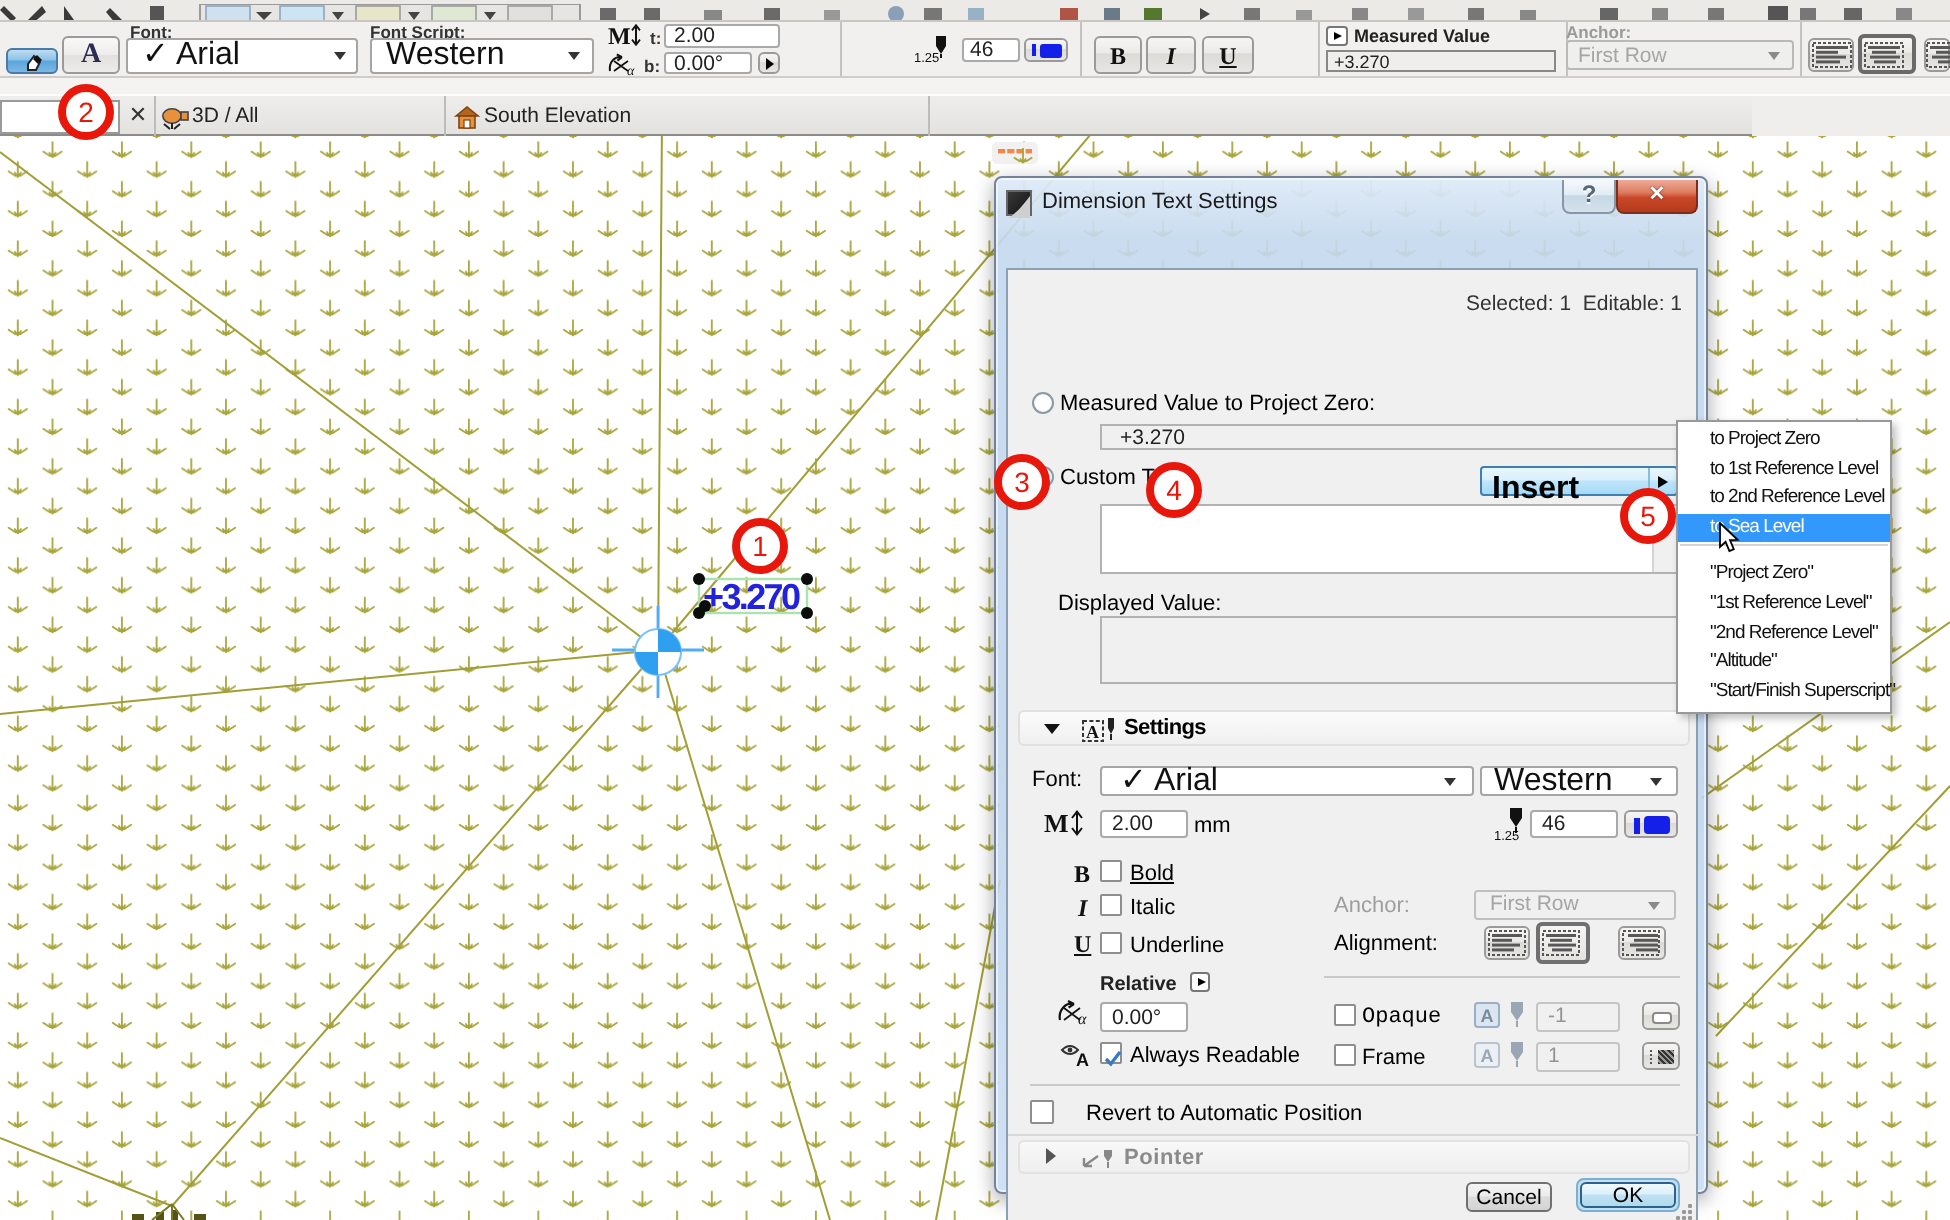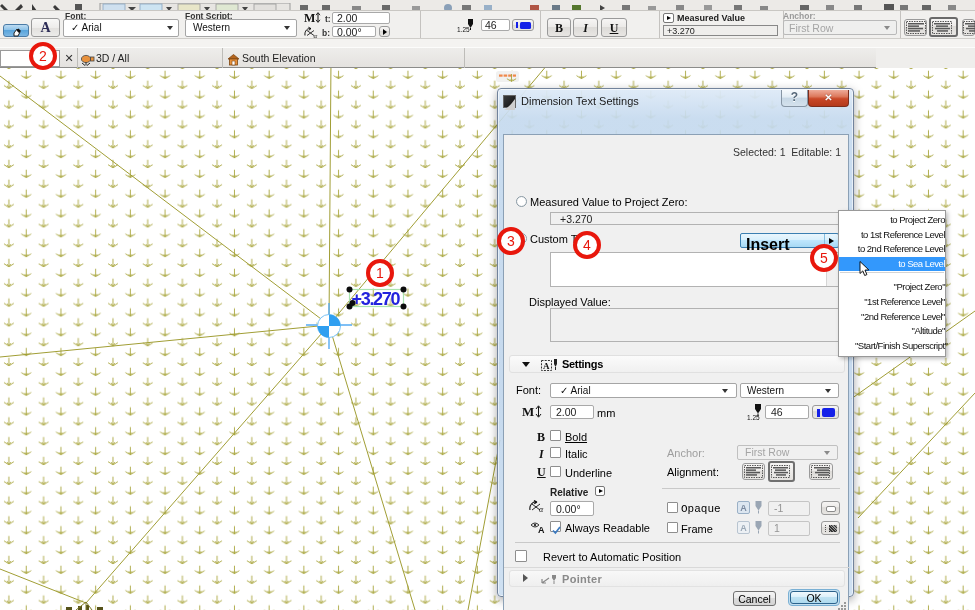--- a/index.html
+++ b/index.html
@@ -2,21 +2,21 @@
 <html><head>
 <meta charset="utf-8">
 <style>
 * { margin:0; padding:0; box-sizing:border-box; }
 html,body { width:975px; height:610px; overflow:hidden; font-family:"Liberation Sans",sans-serif; }
 #page { position:relative; width:975px; height:610px; background:#fff; }
 .abs { position:absolute; }
 .lbl8 { font-size:8.5px; font-weight:bold; color:#333; }
 .t11 { font-size:11px; color:#000; }
 .field { background:#fff; border:1px solid #a9a9a9; border-radius:2px; font-size:10.5px; color:#222; }
-.combo { background:#fff; border:1px solid #a5a5a5; border-radius:2px; font-size:10px; color:#111; }
+.combo { background:#fff; border:1px solid #a5a5a5; border-radius:2px; font-size:16px; color:#111; }
 .arrow-dn { width:0; height:0; border-left:3.5px solid transparent; border-right:3.5px solid transparent; border-top:4px solid #333; }
 .btn { background:linear-gradient(#f6f5f4,#eceae8 45%,#dcdad7 46%,#e8e6e3); border:1px solid #9a9a9a; border-radius:3px; }
 .redcircle { position:absolute; border:4px solid #e8170c; border-radius:50%; background:#fff; color:#e8170c; text-align:center; font-size:14px; z-index:60; }
 .chk { position:absolute; width:11px; height:11px; background:#fff; border:1px solid #8e8e8e; border-radius:1px; }
 .menu-item { height:14.6px; line-height:14.6px; padding-left:16px; font-size:9.5px; letter-spacing:-0.5px; color:#111; white-space:nowrap; }
 </style>
 </head>
 <body>
 <div id="page">
 
@@ -439,21 +439,21 @@
     </div>
 
     <div class="abs" style="left:229px;top:456px;width:43px;height:15px;border:1px solid #707070;border-radius:3px;background:linear-gradient(#f4f4f4,#ebebeb 45%,#dcdcdc 50%,#d4d4d4);font-size:10.5px;color:#000;text-align:center;line-height:14px;">Cancel</div>
     <div class="abs" style="left:284px;top:454px;width:52px;height:17px;border:1px solid #7ab0d4;border-radius:4px;background:#c3dff0;">
       <div style="position:absolute;left:1px;top:1px;right:1px;bottom:1px;border:1px solid #2c628b;border-radius:3px;background:linear-gradient(#f1f9fd,#dcf0fa 45%,#bfe2f2 50%,#aedaee);font-size:10.5px;color:#000;text-align:center;line-height:13px;">OK</div>
     </div>
     <div class="abs" style="right:2px;bottom:2px;width:8px;height:8px;background:radial-gradient(circle at 1px 7px,#999 1px,transparent 1.2px),radial-gradient(circle at 4px 7px,#999 1px,transparent 1.2px),radial-gradient(circle at 7px 7px,#999 1px,transparent 1.2px),radial-gradient(circle at 4px 4px,#999 1px,transparent 1.2px),radial-gradient(circle at 7px 4px,#999 1px,transparent 1.2px),radial-gradient(circle at 7px 1px,#999 1px,transparent 1.2px);"></div>
   </div>
 </div>
 
-<div class="abs" style="left:838px;top:210px;width:108px;height:147px;background:#fff;border:1px solid #999;box-shadow:2px 2px 4px rgba(0,0,0,0.25);z-index:50;text-align:right;">
+<div class="abs" style="left:838px;top:210px;width:108px;height:147px;background:#fff;border:1px solid #999;box-shadow:2px 2px 4px rgba(0,0,0,0.25);z-index:50;">
   <div class="menu-item" style="margin-top:2px;">to Project Zero</div>
   <div class="menu-item">to 1st Reference Level</div>
   <div class="menu-item">to 2nd Reference Level</div>
   <div class="menu-item" style="background:#3398fc;color:#fff;">to Sea Level</div>
   <div style="height:2px;border-bottom:1px solid #d4d4d4;margin:0 1px;"></div>
   <div style="height:7px;"></div>
   <div class="menu-item">"Project Zero"</div>
   <div class="menu-item">"1st Reference Level"</div>
   <div class="menu-item">"2nd Reference Level"</div>
   <div class="menu-item">"Altitude"</div>

